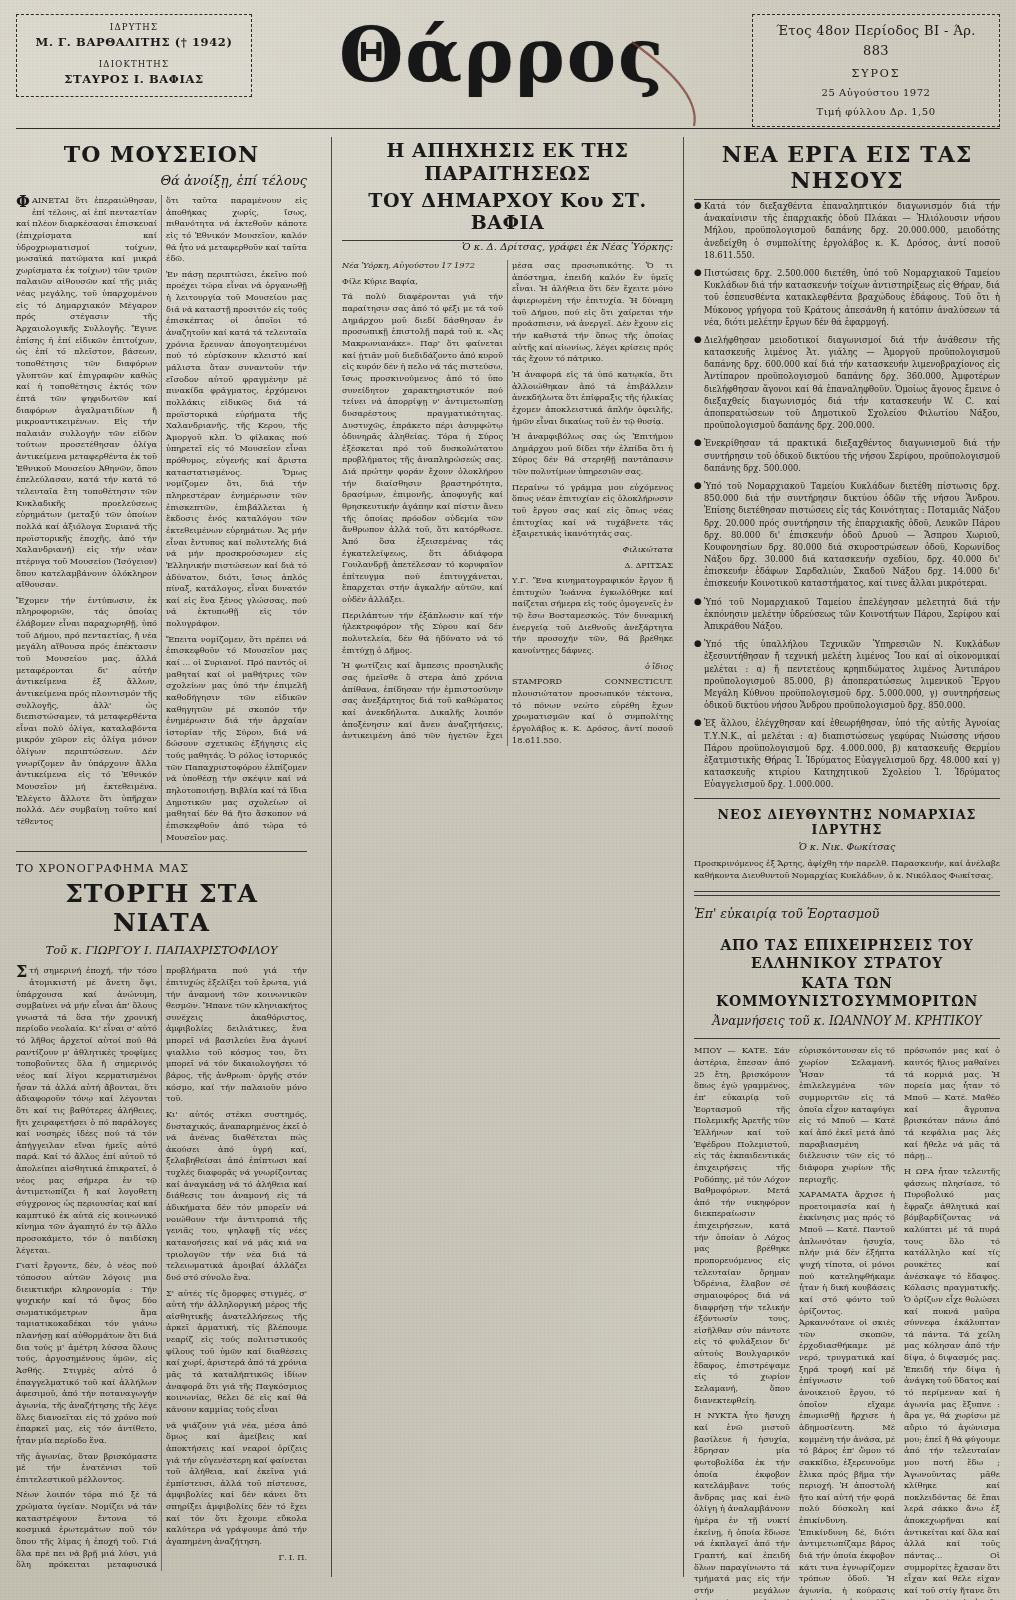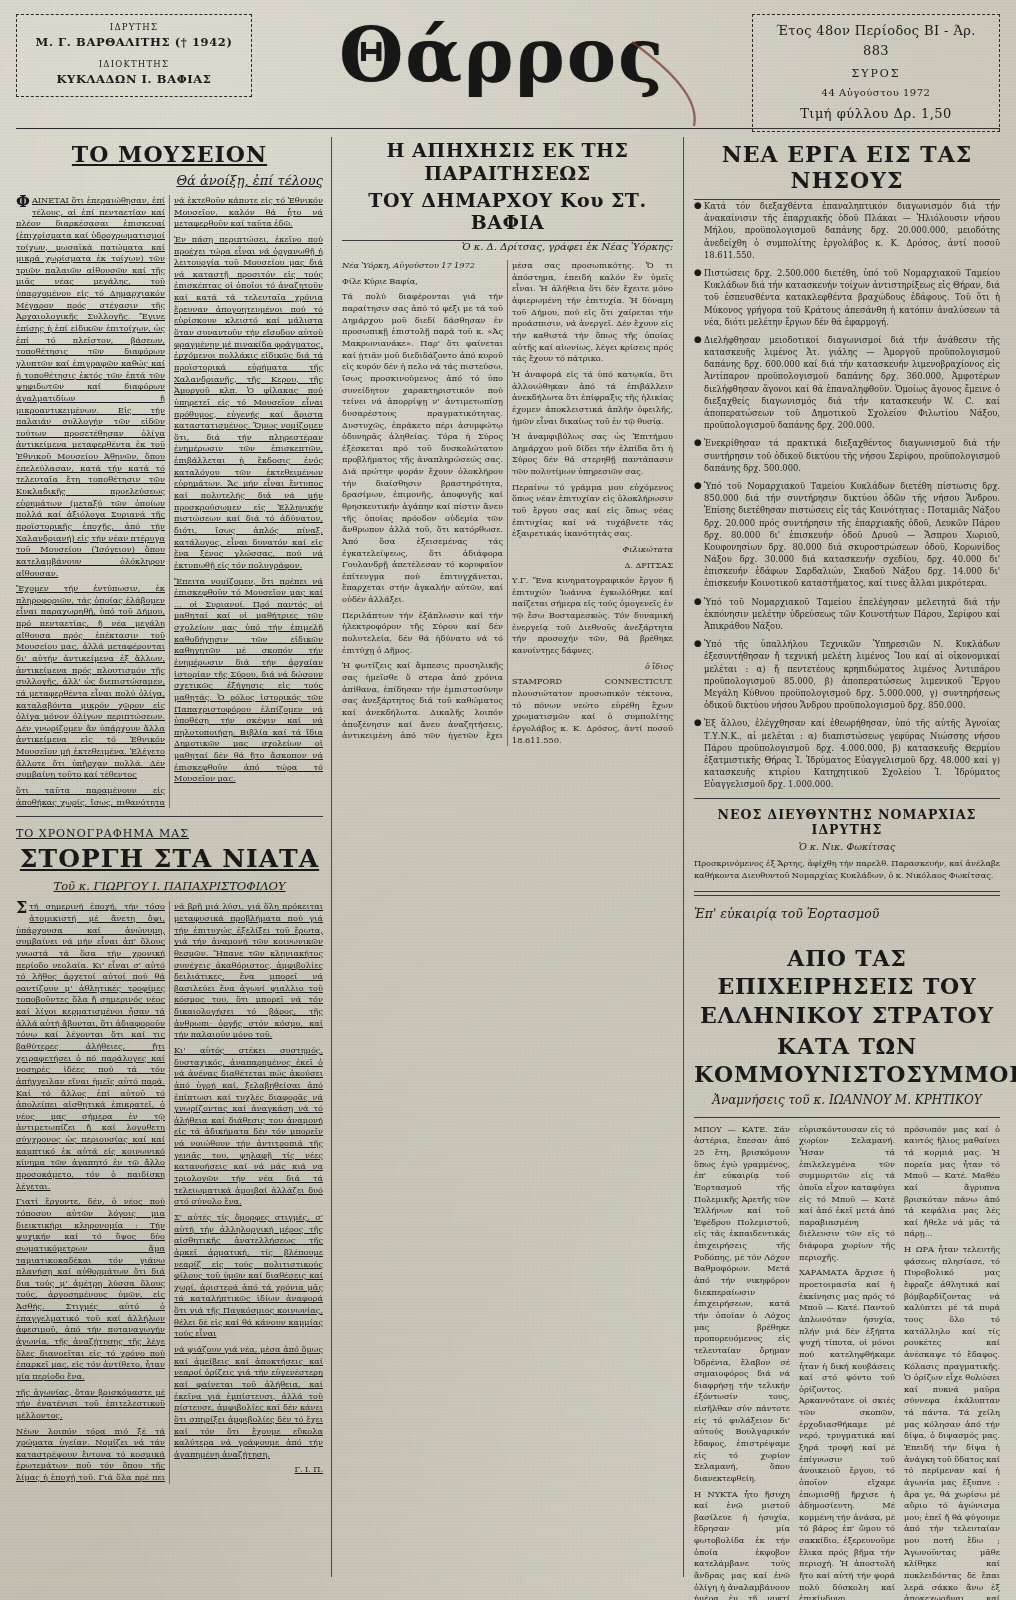--- a/index.html
+++ b/index.html
@@ -40,37 +40,37 @@
     background:rgba(255,255,255,0.05);
   }
   .mh-left{width:236px;box-sizing:border-box;}
   .mh-right{width:248px;box-sizing:border-box;text-align:center;}
   .mh-dash{border-style:dashed;}
   .mh-left .lbl{font-size:8.5px;letter-spacing:1.2px;}
   .mh-left .nm{font-size:11.5px;font-weight:bold;letter-spacing:.6px;}
   .mh-right .r1{font-size:13px;letter-spacing:.4px;margin-bottom:4px;}
   .mh-right .r2{font-size:11px;font-weight:normal;letter-spacing:2px;margin-bottom:3px;}
   .mh-right .r3{font-size:10px;margin-bottom:3px;}
-  .mh-right .r4{font-size:13px;text-align:center;}
+  .mh-right .r4{font-size:10px;text-align:center;}
   .title{
     flex:1;text-align:center;
     font-family:"DejaVu Serif", serif;
     font-size:74px;line-height:1;
     letter-spacing:2px;
     font-weight:bold;
     color:#171717;
     margin-top:4px;
     text-shadow:0 0 1px rgba(0,0,0,.4);
   }
   .rule{border:0;border-top:1px solid #2b2b2b;margin:6px 0 0 0;}
   .rule.thin{border-top:0.6px solid #3a3a3a;}
   
   .cols{display:flex;margin-top:8px;height:1440px;}
   .col{box-sizing:border-box;}
-  .c1{width:316px;padding-right:8px;border-right:1px solid #4a4a4a;text-decoration:underline;}
+  .c1{width:316px;padding-right:24px;border-right:1px solid #4a4a4a;}
   .c2{width:352px;padding:0 10px;border-right:1px solid #4a4a4a;}
   .c3{width:316px;padding-left:10px;}
   h2.head{
     font-size:22px;letter-spacing:1px;text-align:center;
     margin:4px 0 6px 0;font-weight:bold;
   }
   h2.head.big{font-size:25px;}
   .subhead{font-size:13px;text-align:right;font-style:italic;margin:0 0 7px 0;}
   .byline{font-size:11.5px;text-align:center;font-style:italic;margin:6px 0 8px 0;}
   .kicker{font-size:11px;letter-spacing:1px;margin:10px 0 2px 0;}
@@ -95,49 +95,49 @@
   .bullets{font-size:8.4px;line-height:1.45;text-align:justify;}
   .bullets .bi{display:flex;margin-bottom:6px;}
   .bullets .dot{flex:0 0 10px;font-size:9px;line-height:1.3;}
   .boxrule{border-top:1px solid #3a3a3a;margin:8px 0 6px 0;}
   .dbl{border-top:1px solid #3a3a3a;border-bottom:1px solid #3a3a3a;height:3px;margin:9px 0;}
   .sec-title{
     font-size:12.5px;letter-spacing:1px;text-align:center;font-weight:bold;margin:8px 0 4px;
   }
   .sec-sub{font-size:9.5px;text-align:center;font-style:italic;margin:0 0 6px;}
   .bigbanner{
-    font-size:22px;line-height:1.3;text-align:center;font-weight:bold;letter-spacing:.8px;
-    margin:23px 0 4px 0;
+    font-size:14px;line-height:1.3;text-align:center;font-weight:bold;letter-spacing:.8px;
+    margin:15px 0 4px 0;
   }
   .banner-sub{font-size:12px;text-align:center;font-style:italic;margin:2px 0 10px 0;}
   .occasion{font-size:12.5px;font-style:italic;margin:10px 0 4px 0;}
   .curve{
     position:absolute;left:612px;top:24px;width:110px;height:92px;pointer-events:none;
   }
 </style>
 </head>
 <body>
 
 <div class="page">
   <div class="grain"></div>
 
   <div class="masthead">
     <div class="mh-box mh-dash mh-left">
       <div class="lbl">ΙΔΡΥΤΗΣ</div>
       <div class="nm">Μ. Γ. ΒΑΡΘΑΛΙΤΗΣ († 1942)</div>
       <div class="lbl" style="margin-top:6px">ΙΔΙΟΚΤΗΤΗΣ</div>
-      <div class="nm">ΚΥΚΛΑΔΩΝ Ι. ΒΑΦΙΑΣ</div>
+      <div class="nm">ΣΤΑΥΡΟΣ Ι. ΒΑΦΙΑΣ</div>
     </div>
 
     <div class="title">Θάρρος</div>
 
     <div class="mh-box mh-dash mh-right">
       <div class="r1">Έτος 48ον Περίοδος ΒΙ - Άρ. 883</div>
       <div class="r2">ΣΥΡΟΣ</div>
-      <div class="r3">44  Αὐγούστου  1972</div>
+      <div class="r3">25  Αὐγούστου  1972</div>
       <div class="r4">Τιμή φύλλου Δρ. 1,50</div>
     </div>
 
     <svg class="curve" viewBox="0 0 110 92">
       <path d="M4,4 C40,30 72,60 66,88" stroke="#7a3b33" stroke-width="2.2" fill="none" opacity=".75"></path>
     </svg>
   </div>
 
   <hr class="rule">
 

